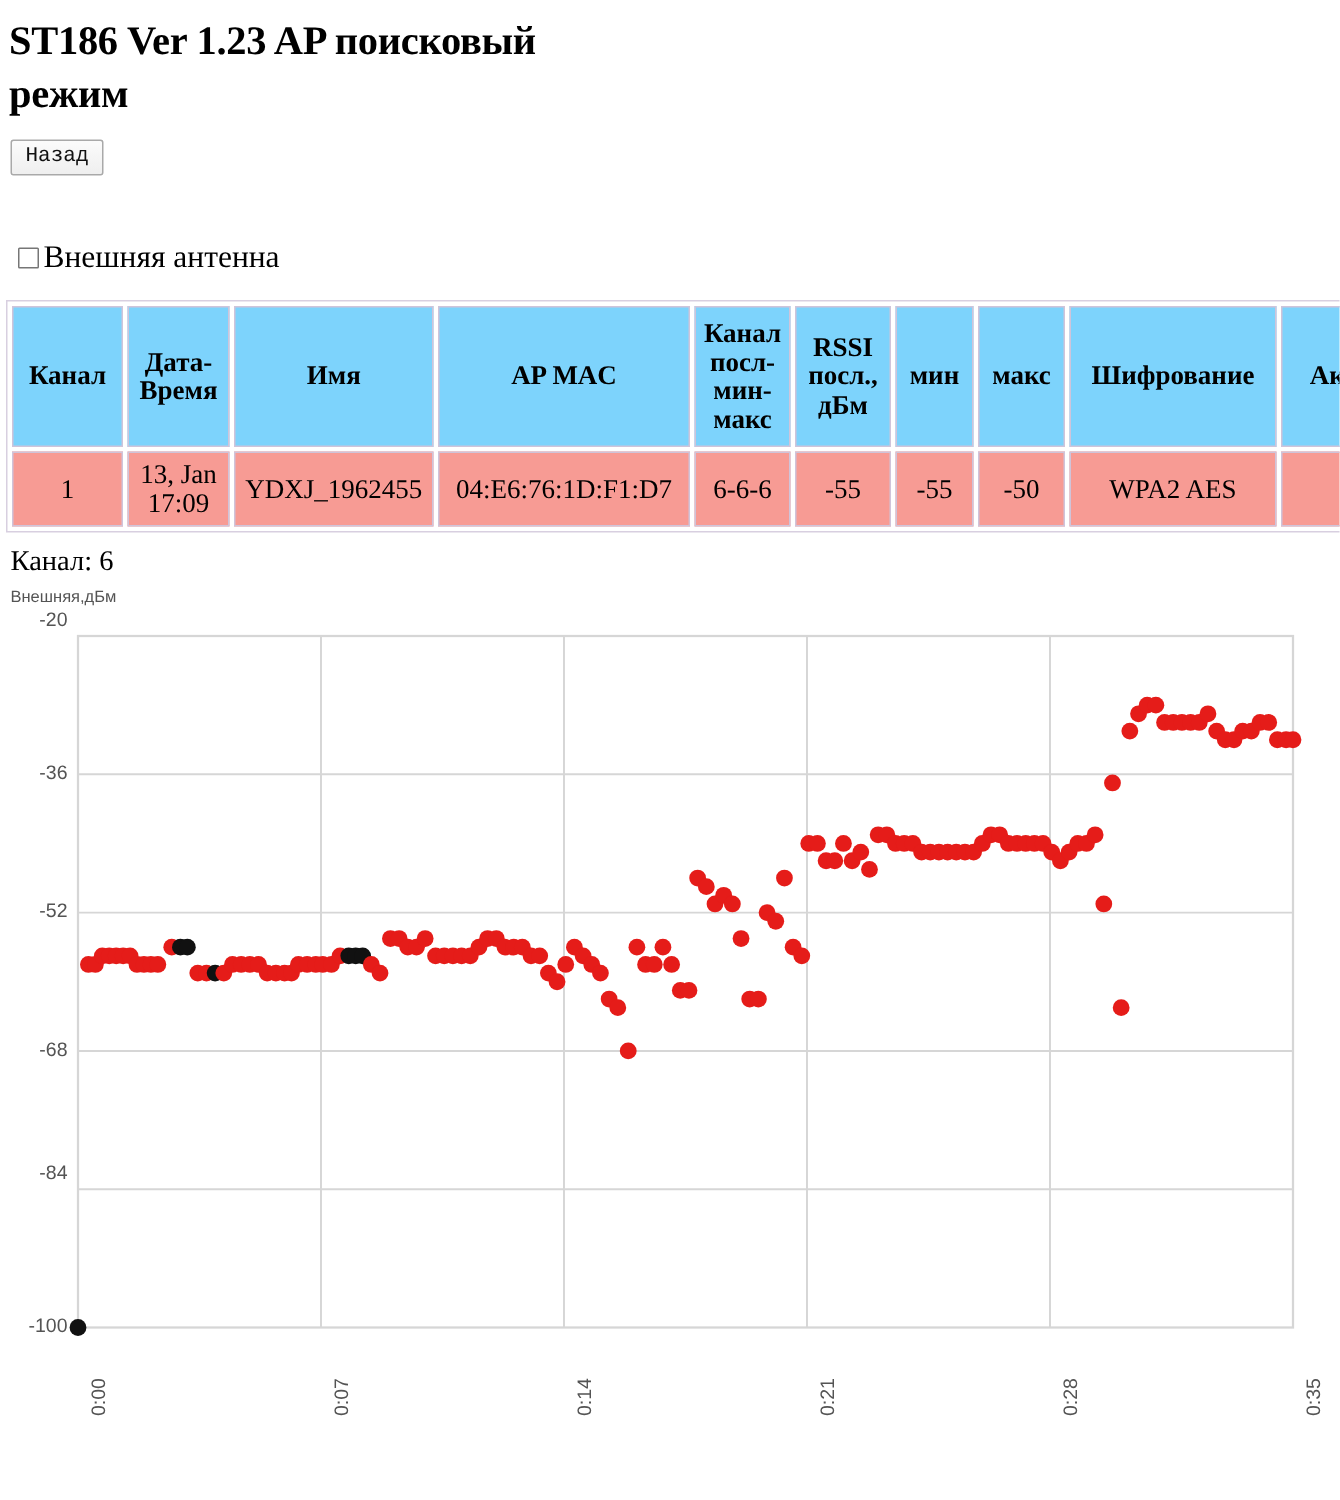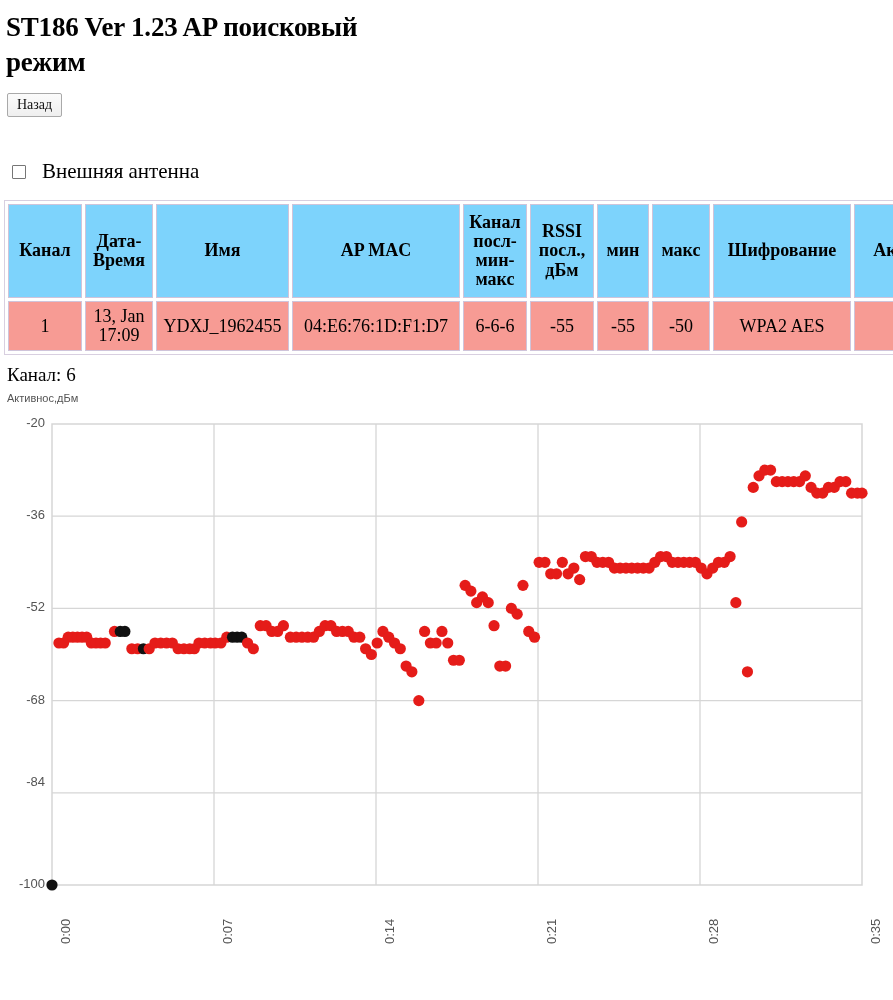--- a/index.html
+++ b/index.html
@@ -24,37 +24,37 @@
     font-size: 27px;
     font-weight: bold;
     line-height: 1.28;
     letter-spacing: -0.2px;
     width: 430px;
   }
 
   
   #back-button {
     margin: 14px 0 0 7px;
-    font-family: Liberation Serif, serif;
+    font-family: Liberation Mono, monospace;
     font-size: 14px;
     color: #111;
     background: linear-gradient(#fbfbfb, #efefef);
     border: 1px solid #a9a9a9;
     border-radius: 2px;
     padding: 3px 9px 4px 9px;
     cursor: pointer;
     line-height: 1.1;
   }
 
   
   #antenna-row {
     margin: 44px 0 0 12px;
     display: flex;
     align-items: center;
-    gap: 14px;
+    gap: 1px;
   }
   #antenna-checkbox {
     width: 14px;
     height: 14px;
     margin: 0;
     border: 1px solid #767676;
     background: #fff;
     border-radius: 1px;
     flex: 0 0 auto;
     cursor: pointer;
@@ -242,21 +242,21 @@
       </tr>
     </tbody>
   </table>
 </div>
 
 
 <div id="channel-line">Канал: 6</div>
 
 
 <div id="chart-area">
-  <div id="y-axis-title">Активнос,дБм</div>
+  <div id="y-axis-title">Внешняя,дБм</div>
   <svg id="plot-svg" width="893" height="500">
       <rect x="52" y="32" width="810" height="461" fill="#ffffff" stroke="#d6d6d6" stroke-width="1.5"></rect>
       <line x1="52" y1="124.19999999999999" x2="862" y2="124.19999999999999" stroke="#d6d6d6" stroke-width="1.3"></line>
       <line x1="52" y1="216.40000000000003" x2="862" y2="216.40000000000003" stroke="#d6d6d6" stroke-width="1.3"></line>
       <line x1="52" y1="308.6" x2="862" y2="308.6" stroke="#d6d6d6" stroke-width="1.3"></line>
       <line x1="52" y1="400.8" x2="862" y2="400.8" stroke="#d6d6d6" stroke-width="1.3"></line>
       <line x1="214" y1="32" x2="214" y2="493" stroke="#d6d6d6" stroke-width="1.3"></line>
       <line x1="376" y1="32" x2="376" y2="493" stroke="#d6d6d6" stroke-width="1.3"></line>
       <line x1="538" y1="32" x2="538" y2="493" stroke="#d6d6d6" stroke-width="1.3"></line>
       <line x1="700" y1="32" x2="700" y2="493" stroke="#d6d6d6" stroke-width="1.3"></line>
@@ -398,21 +398,21 @@
       <circle cx="822.6571428571428" cy="101.15000000000003" r="5.6" fill="#e51c19"></circle>
       <circle cx="828.4428571428571" cy="95.38749999999999" r="5.6" fill="#e51c19"></circle>
       <circle cx="834.2285714285714" cy="95.38749999999999" r="5.6" fill="#e51c19"></circle>
       <circle cx="840.0142857142856" cy="89.625" r="5.6" fill="#e51c19"></circle>
       <circle cx="845.7999999999998" cy="89.625" r="5.6" fill="#e51c19"></circle>
       <circle cx="851.5857142857143" cy="101.15000000000003" r="5.6" fill="#e51c19"></circle>
       <circle cx="857.3714285714285" cy="101.15000000000003" r="5.6" fill="#e51c19"></circle>
       <circle cx="862" cy="101.15000000000003" r="5.6" fill="#e51c19"></circle>
     </svg>
   <div id="ytick-holder">
-      <div class="ytick" style="top: 23px;">-20</div>
+      <div class="ytick" style="top: 13px;">-20</div>
       <div class="ytick" style="top: 115.2px;">-36</div>
       <div class="ytick" style="top: 207.4px;">-52</div>
       <div class="ytick" style="top: 299.6px;">-68</div>
       <div class="ytick" style="top: 382px;">-84</div>
       <div class="ytick" style="top: 484px;">-100</div>
     </div>
   <div id="xtick-holder">
       <div class="xtick" style="left: 58px; top: 52px;">0:00</div>
       <div class="xtick" style="left: 220px; top: 52px;">0:07</div>
       <div class="xtick" style="left: 382px; top: 52px;">0:14</div>

